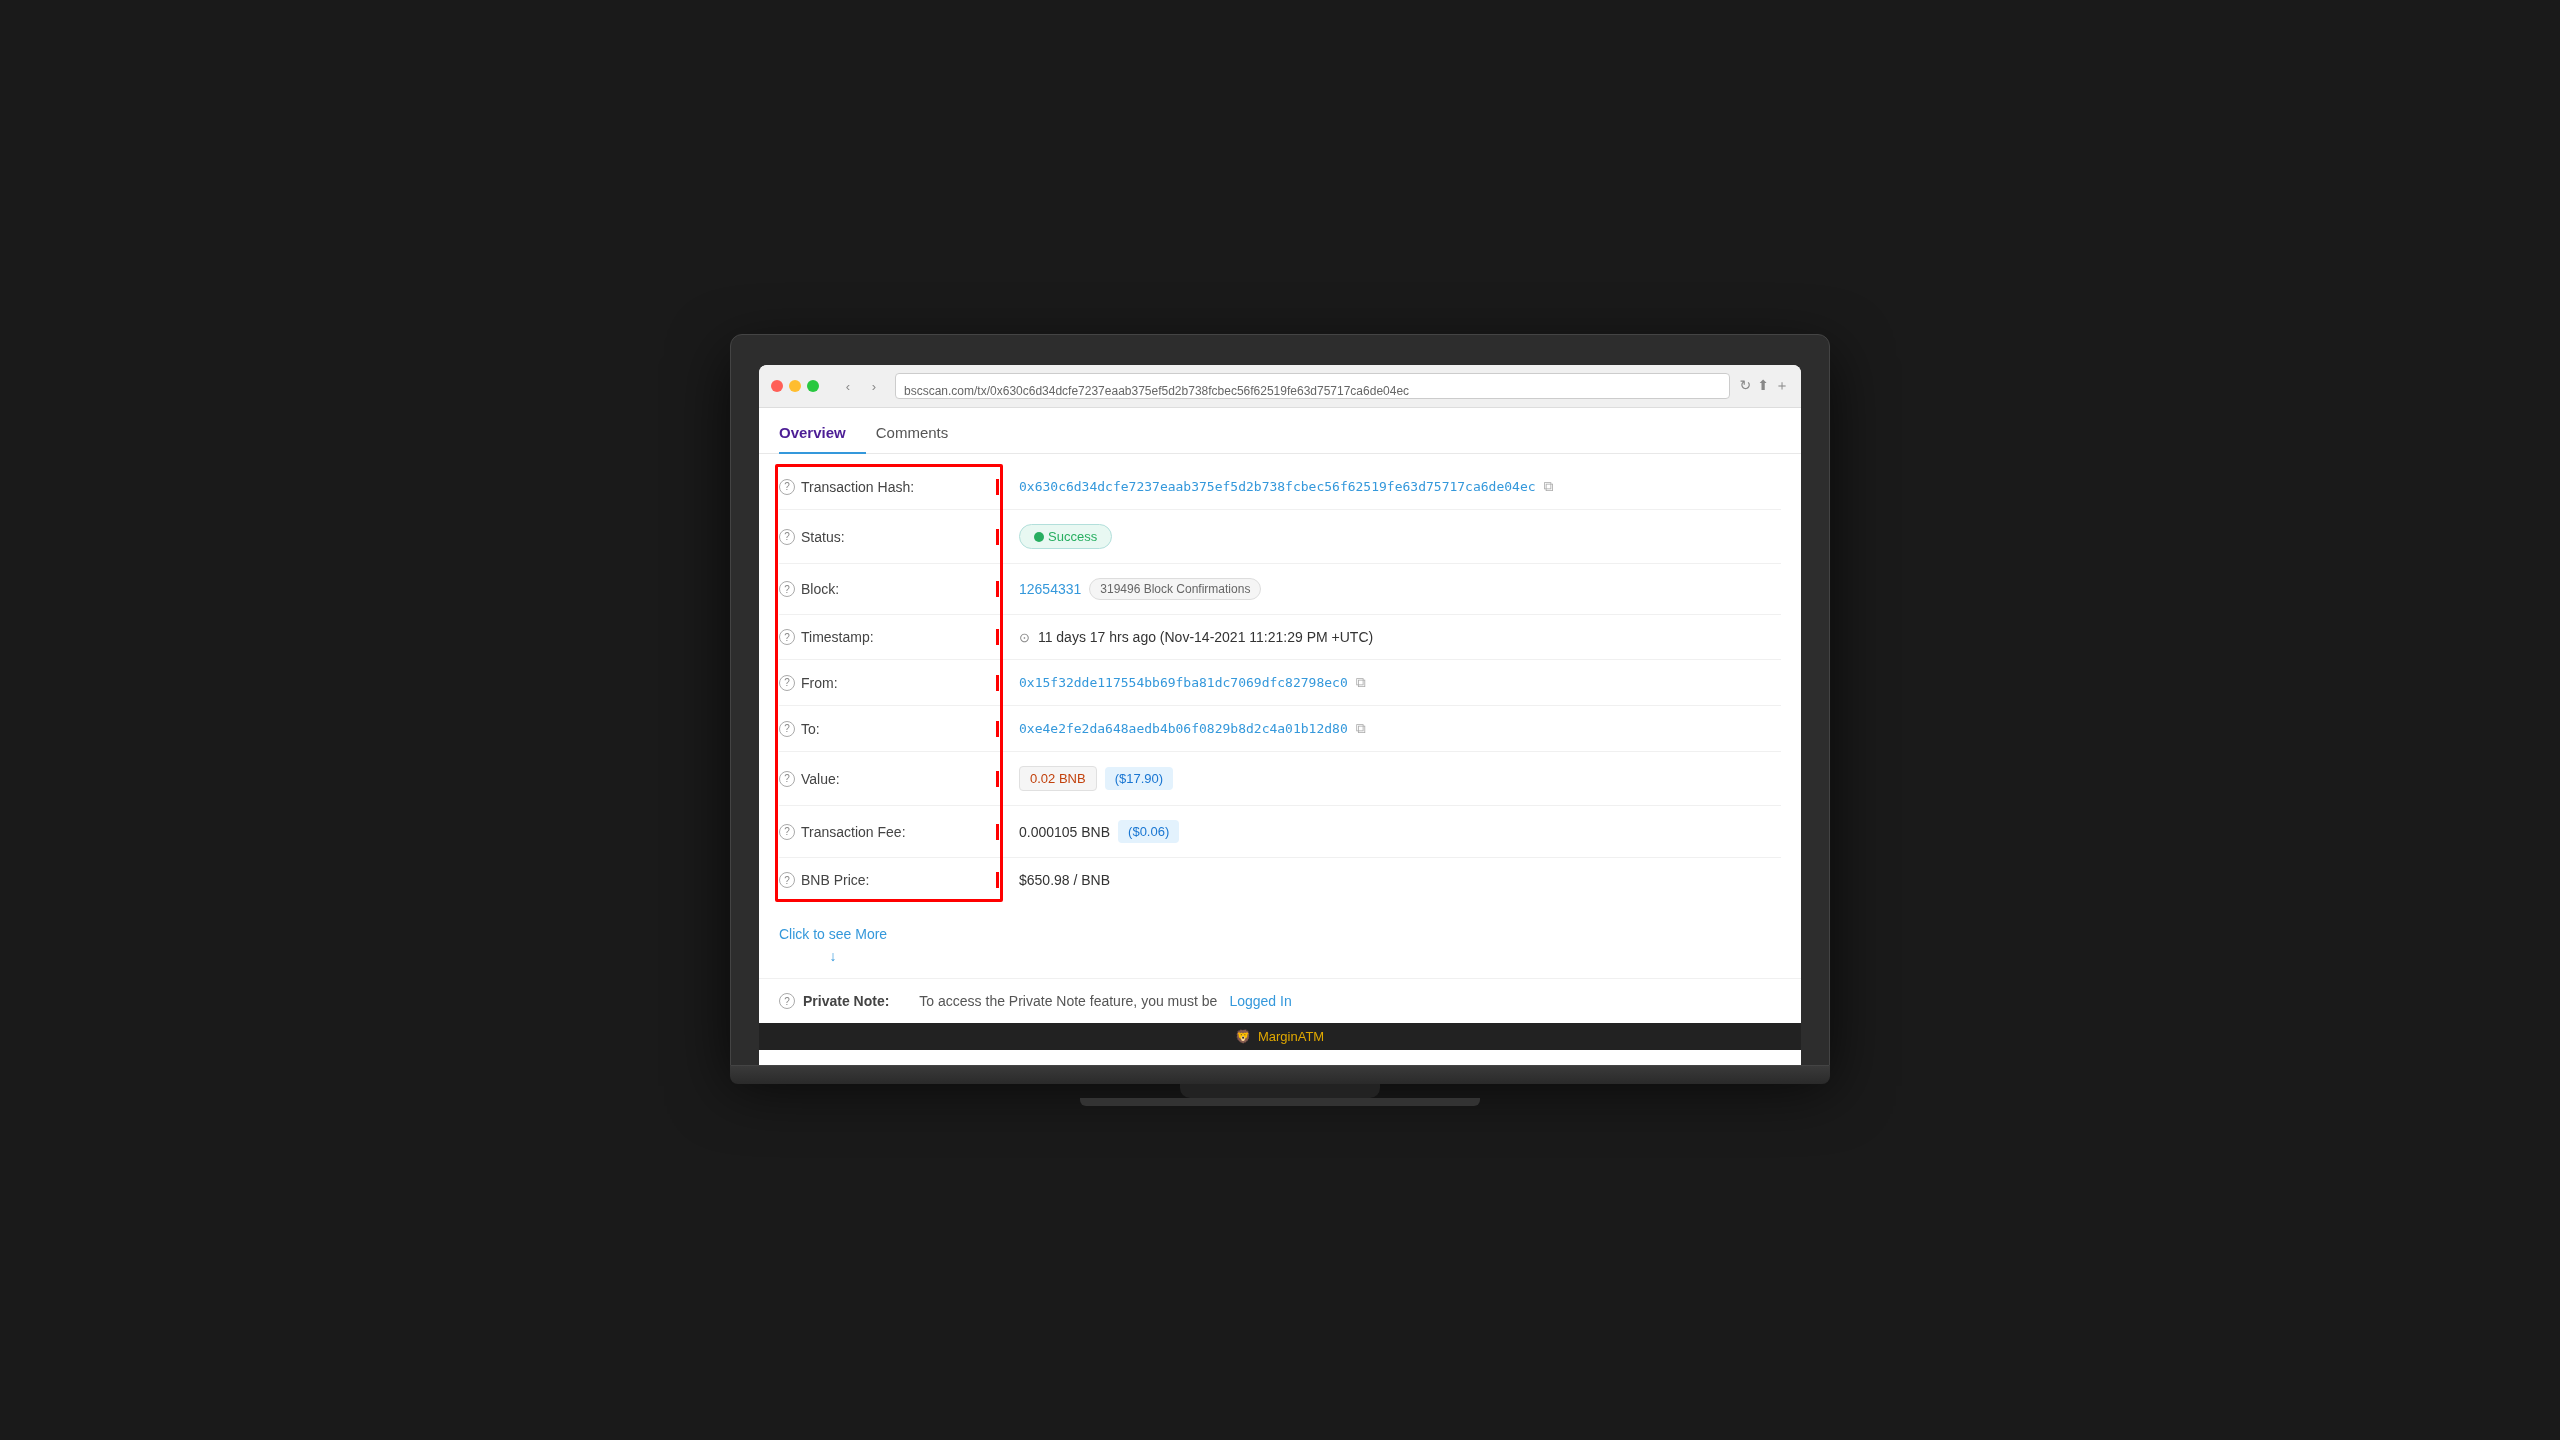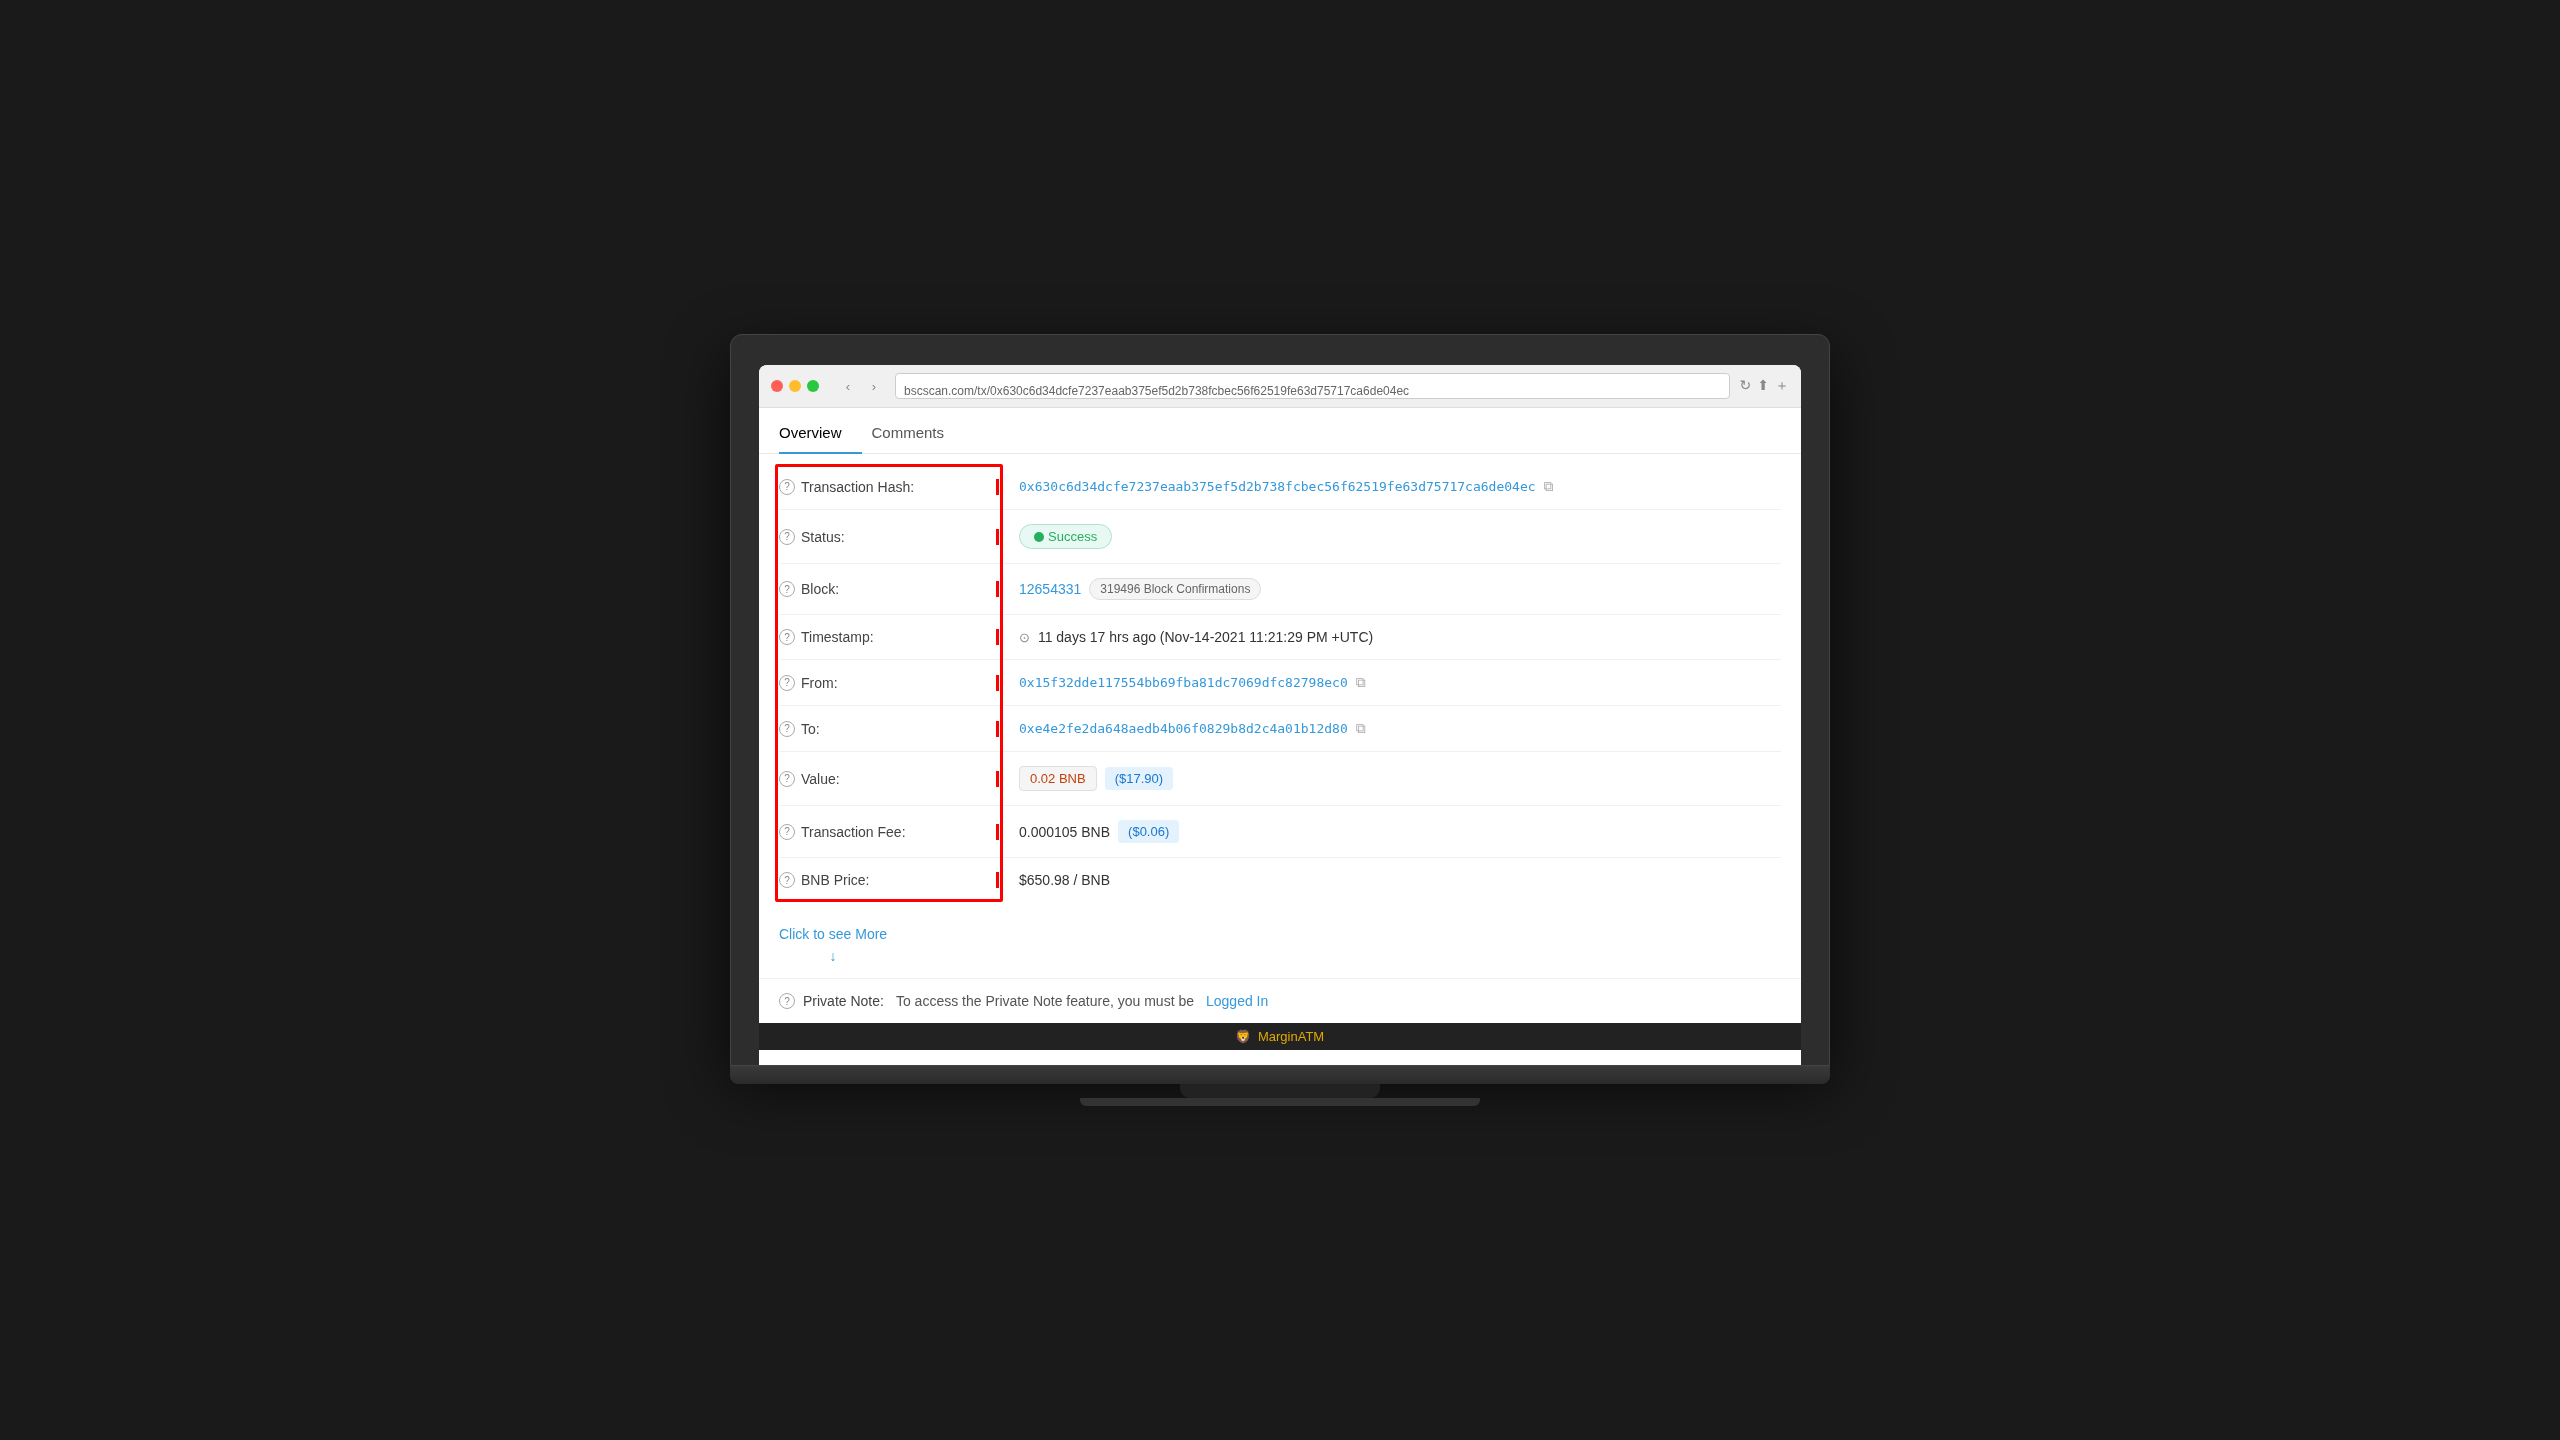--- a/index.html
+++ b/index.html
@@ -109,22 +109,22 @@
     .tab {
       padding: 16px 20px 12px 0;
       font-size: 15px;
       color: #555;
       cursor: pointer;
       margin-right: 10px;
       position: relative;
     }
 
     .tab.active {
-      color: #000000;
-      font-weight: 400;
+      color: #4c1d95;
+      font-weight: 700;
     }
 
     .tab.active::after {
       content: '';
       position: absolute;
       bottom: -1px;
       left: 0;
       right: 0;
       height: 2px;
       background: #3498db;
@@ -462,21 +462,21 @@
 
         <div class="click-more">
           <a style="color:#3498db; text-decoration:none; display:flex; align-items:center; gap:6px;flex-direction:column;">
             <span>Click to see More</span>
             <span>↓</span>
           </a>
         </div>
 
         <div class="private-note-row">
           <span class="help-icon">?</span>
-          <span style="margin-right:4px;">Private Note:</span>
+          <span style="margin-right:22px;font-weight:bold;">Private Note:</span>
           <span class="private-note-text">To access the Private Note feature, you must be</span>
           <a style="color:#3498db; text-decoration:none; margin-left:4px;">Logged In</a>
         </div>
 
       </div>
 
       <div class="marginatm-bar">
         <span style="color:#e0a800;">🦁</span>
         <span>MarginATM</span>
       </div>

